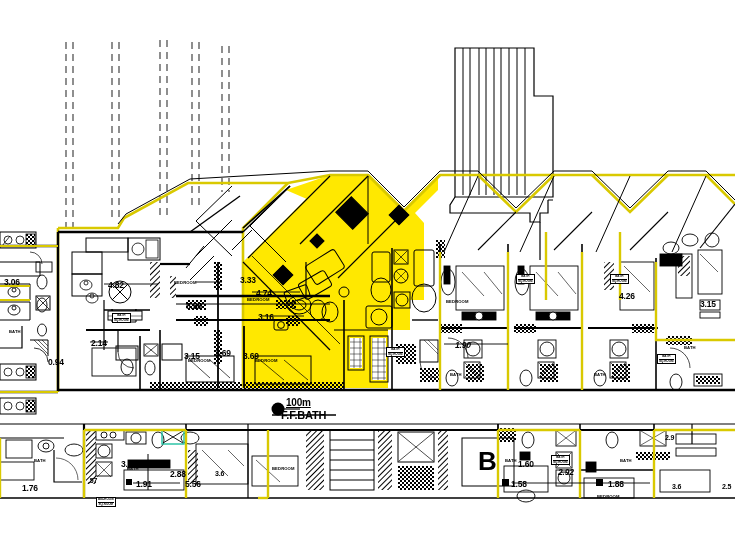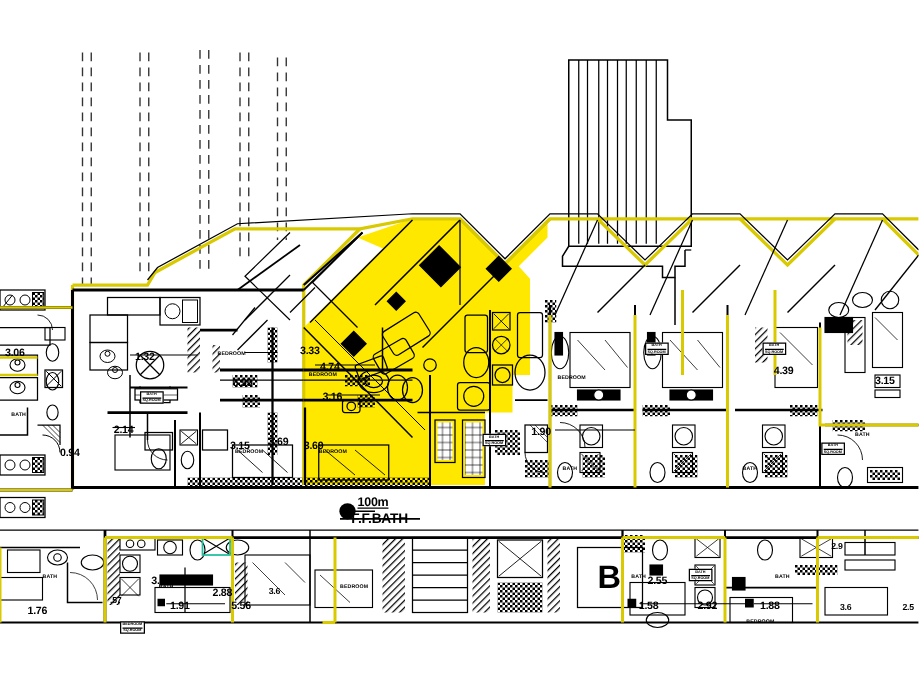--- a/index.html
+++ b/index.html
@@ -517,43 +517,43 @@
 
   <g>
     <circle cx="278" cy="409" r="6.5" fill="#000"></circle>
     <line x1="278" y1="409" x2="300" y2="409" stroke="#000" stroke-width="1.2"></line>
     <line x1="272" y1="415" x2="336" y2="415" stroke="#000" stroke-width="1.4"></line>
   </g>
 </svg>
 
 <div id="dim-layer">
       <div class="lbl dim" style="left: 4px; top: 277px;">3.06</div>
-      <div class="lbl dim" style="left: 108px; top: 280px;">1.32</div>
+      <div class="lbl dim" style="left: 108px; top: 280px;">4.82</div>
       <div class="lbl dim" style="left: 91px; top: 338px;">2.14</div>
       <div class="lbl dim" style="left: 48px; top: 357px;">0.94</div>
       <div class="lbl dim" style="left: 196px; top: 275px; margin-left: 44px;">3.33</div>
       <div class="lbl dim" style="left: 186px; top: 301px;">5.55</div>
       <div class="lbl dim" style="left: 184px; top: 351px;">3.15</div>
       <div class="lbl dim" style="left: 215px; top: 348px;">3.69</div>
       <div class="lbl dim" style="left: 256px; top: 288px;">4.74</div>
       <div class="lbl dim" style="left: 258px; top: 312px;">3.16</div>
       <div class="lbl dim" style="left: 243px; top: 351px;">3.69</div>
-      <div class="lbl dim" style="left: 425px; top: 340px;">1.90</div>
-      <div class="lbl dim" style="left: 619px; top: 291px;">4.39</div>
+      <div class="lbl dim" style="left: 455px; top: 340px; font-style: italic;">1.90</div>
+      <div class="lbl dim" style="left: 619px; top: 291px;">4.26</div>
       <div class="lbl dim" style="left: 700px; top: 299px;">3.15</div>
       <div class="lbl dim" style="left: 22px; top: 483px;">1.76</div>
       <div class="lbl dim-sm" style="left: 88px; top: 477px;">.57</div>
       <div class="lbl dim" style="left: 121px; top: 459px;">3.70</div>
       <div class="lbl dim" style="left: 136px; top: 479px;">1.91</div>
       <div class="lbl dim" style="left: 170px; top: 469px;">2.88</div>
       <div class="lbl dim" style="left: 185px; top: 479px;">5.56</div>
       <div class="lbl dim-sm" style="left: 215px; top: 470px;">3.6</div>
-      <div class="lbl dim" style="left: 518px; top: 459px;">2.55</div>
+      <div class="lbl dim" style="left: 518px; top: 459px;">1.60</div>
       <div class="lbl dim" style="left: 511px; top: 479px;">1.58</div>
-      <div class="lbl dim" style="left: 558px; top: 479px;">2.92</div>
+      <div class="lbl dim" style="left: 558px; top: 467px; font-style: italic;">2.92</div>
       <div class="lbl dim" style="left: 608px; top: 479px;">1.88</div>
       <div class="lbl dim-sm" style="left: 665px; top: 434px;">2.9</div>
       <div class="lbl dim-sm" style="left: 672px; top: 483px;">3.6</div>
       <div class="lbl dim-sm" style="left: 722px; top: 483px;">2.5</div>
     </div>
 <div id="room-layer">
       <div class="lbl room" style="left: 9px; top: 329px;">BATH</div>
       <div class="lbl room" style="left: 174px; top: 280px;">BEDROOM</div>
       <div class="lbl room" style="left: 188px; top: 358px;">BEDROOM</div>
       <div class="lbl room" style="left: 247px; top: 297px;">BEDROOM</div>

